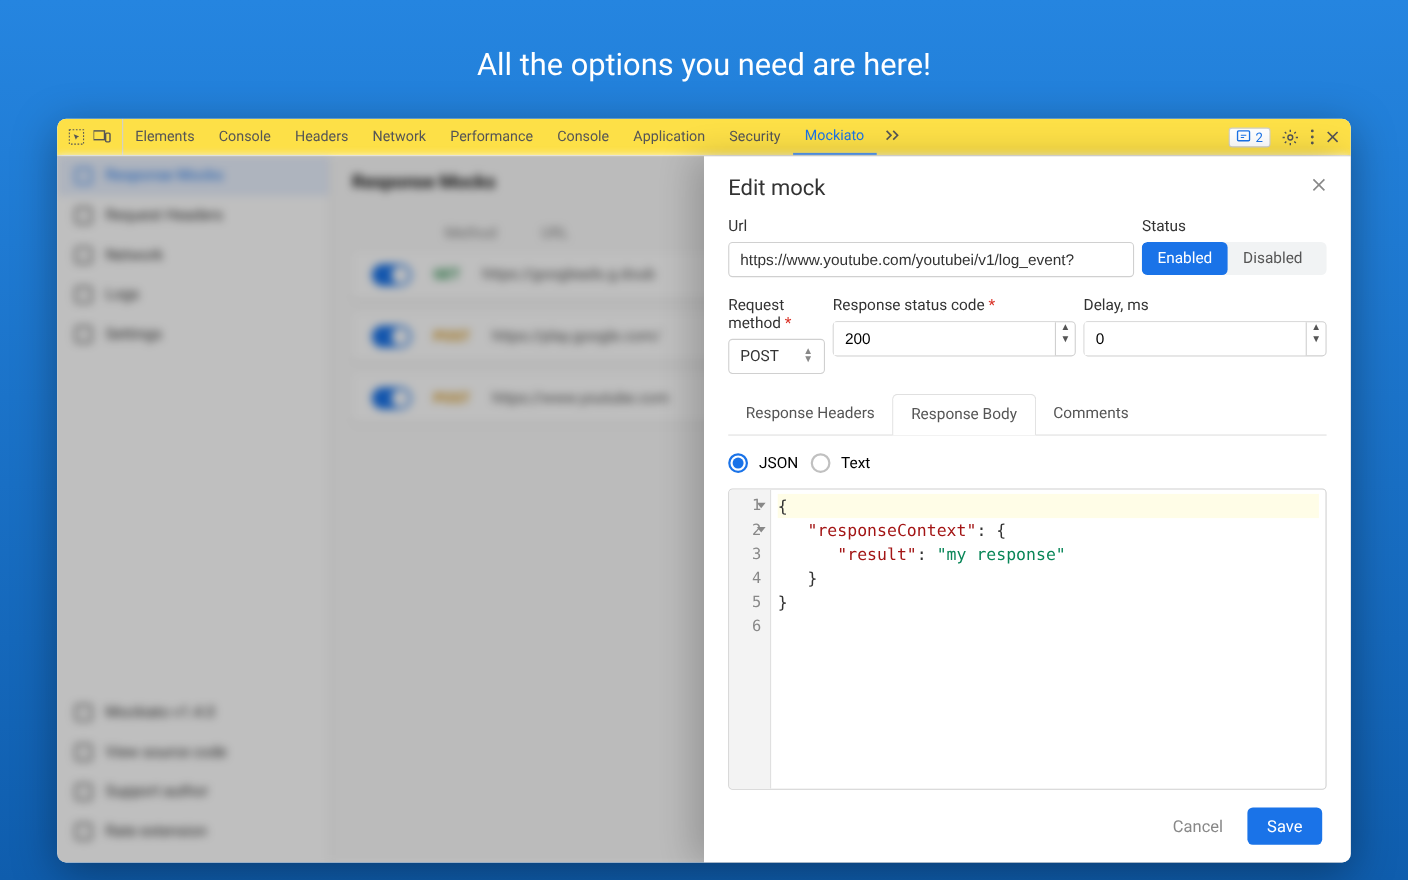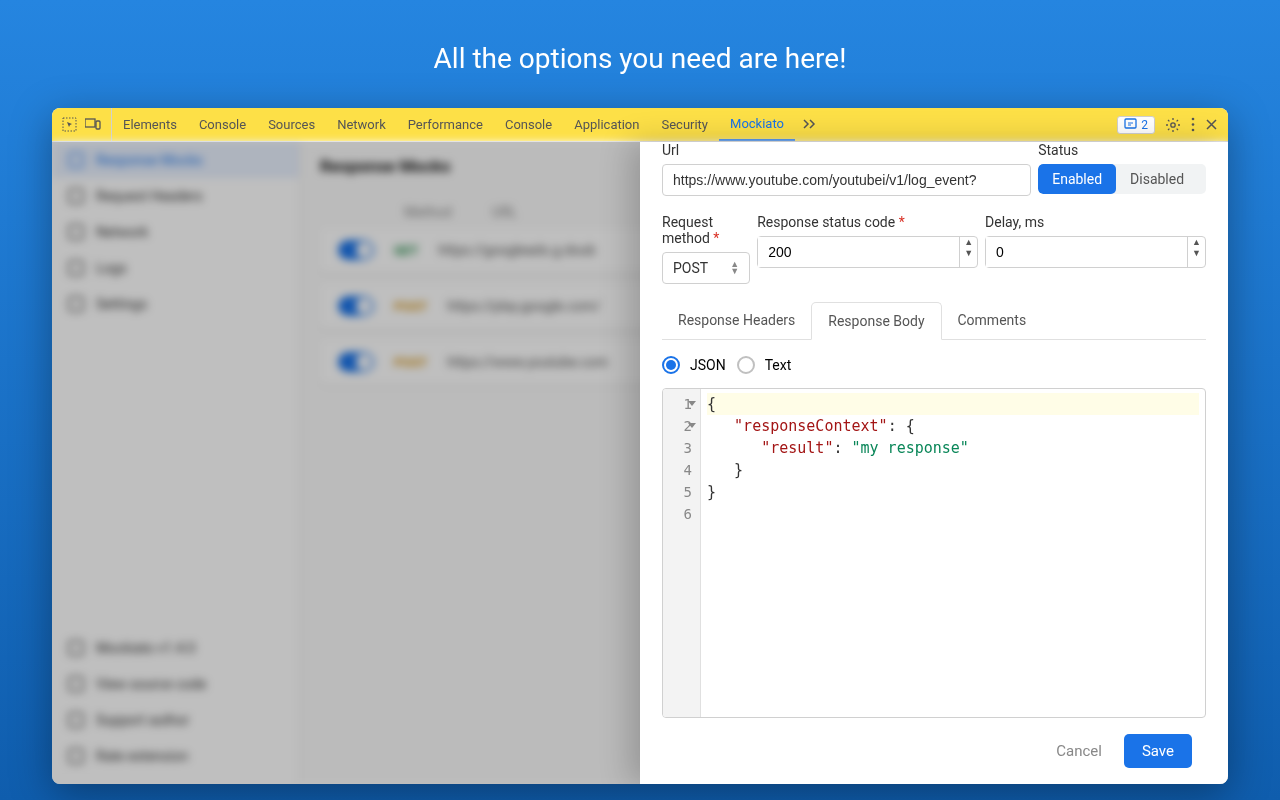--- a/index.html
+++ b/index.html
@@ -218,21 +218,21 @@
 .code { padding: 4px 6px; flex:1; }
 .code-line { height: 22px; line-height: 22px; white-space: pre; }
 .code-line.hl { background: #fffde7; }
 .tok-punc { color: #333; }
 .tok-key { color: #a31515; }
 .tok-str { color: #098658; }
 .panel-foot {
   display: flex;
   justify-content: flex-end;
   gap: 22px;
-  padding: 16px 36px;
+  padding: 16px 26px;
   align-items: center;
 }
 .btn-cancel { color: #888; font-size: 15px; cursor:pointer; }
 .btn-save { background:#1a73e8; color:#fff; padding: 8px 18px; border-radius: 5px; font-size: 15px; cursor:pointer; }
 .updown { font-size: 9px; color:#888; line-height:7px; }
 </style>
 </head>
 <body>
 
 <div class="headline">All the options you need are here!</div>
@@ -249,21 +249,21 @@
       <span class="icon-btn">
         <svg width="16" height="13" viewBox="0 0 16 13">
             <rect x="0" y="1" width="10" height="8" fill="none" stroke="#555" stroke-width="1.3"></rect>
             <rect x="11" y="3" width="4" height="8" rx="1" fill="none" stroke="#555" stroke-width="1.3"></rect>
           </svg>
       </span>
     </div>
     <div class="topbar-tabs">
       <div class="tb-tab">Elements</div>
       <div class="tb-tab">Console</div>
-      <div class="tb-tab">Sources</div>
+      <div class="tb-tab">Headers</div>
       <div class="tb-tab">Network</div>
       <div class="tb-tab">Performance</div>
       <div class="tb-tab">Console</div>
       <div class="tb-tab">Application</div>
       <div class="tb-tab">Security</div>
       <div class="tb-tab active">Mockiato</div>
       <div class="tb-more">
         <svg width="14" height="10" viewBox="0 0 14 10">
             <path d="M1 1l4 4-4 4M7 1l4 4-4 4" fill="none" stroke="#555" stroke-width="1.5"></path>
           </svg>
@@ -359,20 +359,28 @@
         <div class="mock-row">
             <span class="toggle"></span>
             <span class="method-post">POST</span>
             <span class="url-blur">https://www.youtube.com</span>
           </div>
       </div>
     </div>
     <div class="overlay"></div>
 
     <div class="panel">
+      <div class="panel-head">
+        <div class="panel-title">Edit mock</div>
+        <div class="close-x">
+          <svg width="14" height="14" viewBox="0 0 14 14">
+              <path d="M2 2l10 10M12 2L2 12" stroke="#888" stroke-width="1.5"></path>
+            </svg>
+        </div>
+      </div>
       <div class="panel-body">
         <div class="field-row">
           <div class="field" style="flex:2.2">
             <div class="field-label">Url</div>
             <input class="input" value="https://www.youtube.com/youtubei/v1/log_event?" style="">
           </div>
           <div class="field" style="flex:1">
             <div class="field-label">Status</div>
             <div class="seg-group">
               <div class="seg on">Enabled</div>

